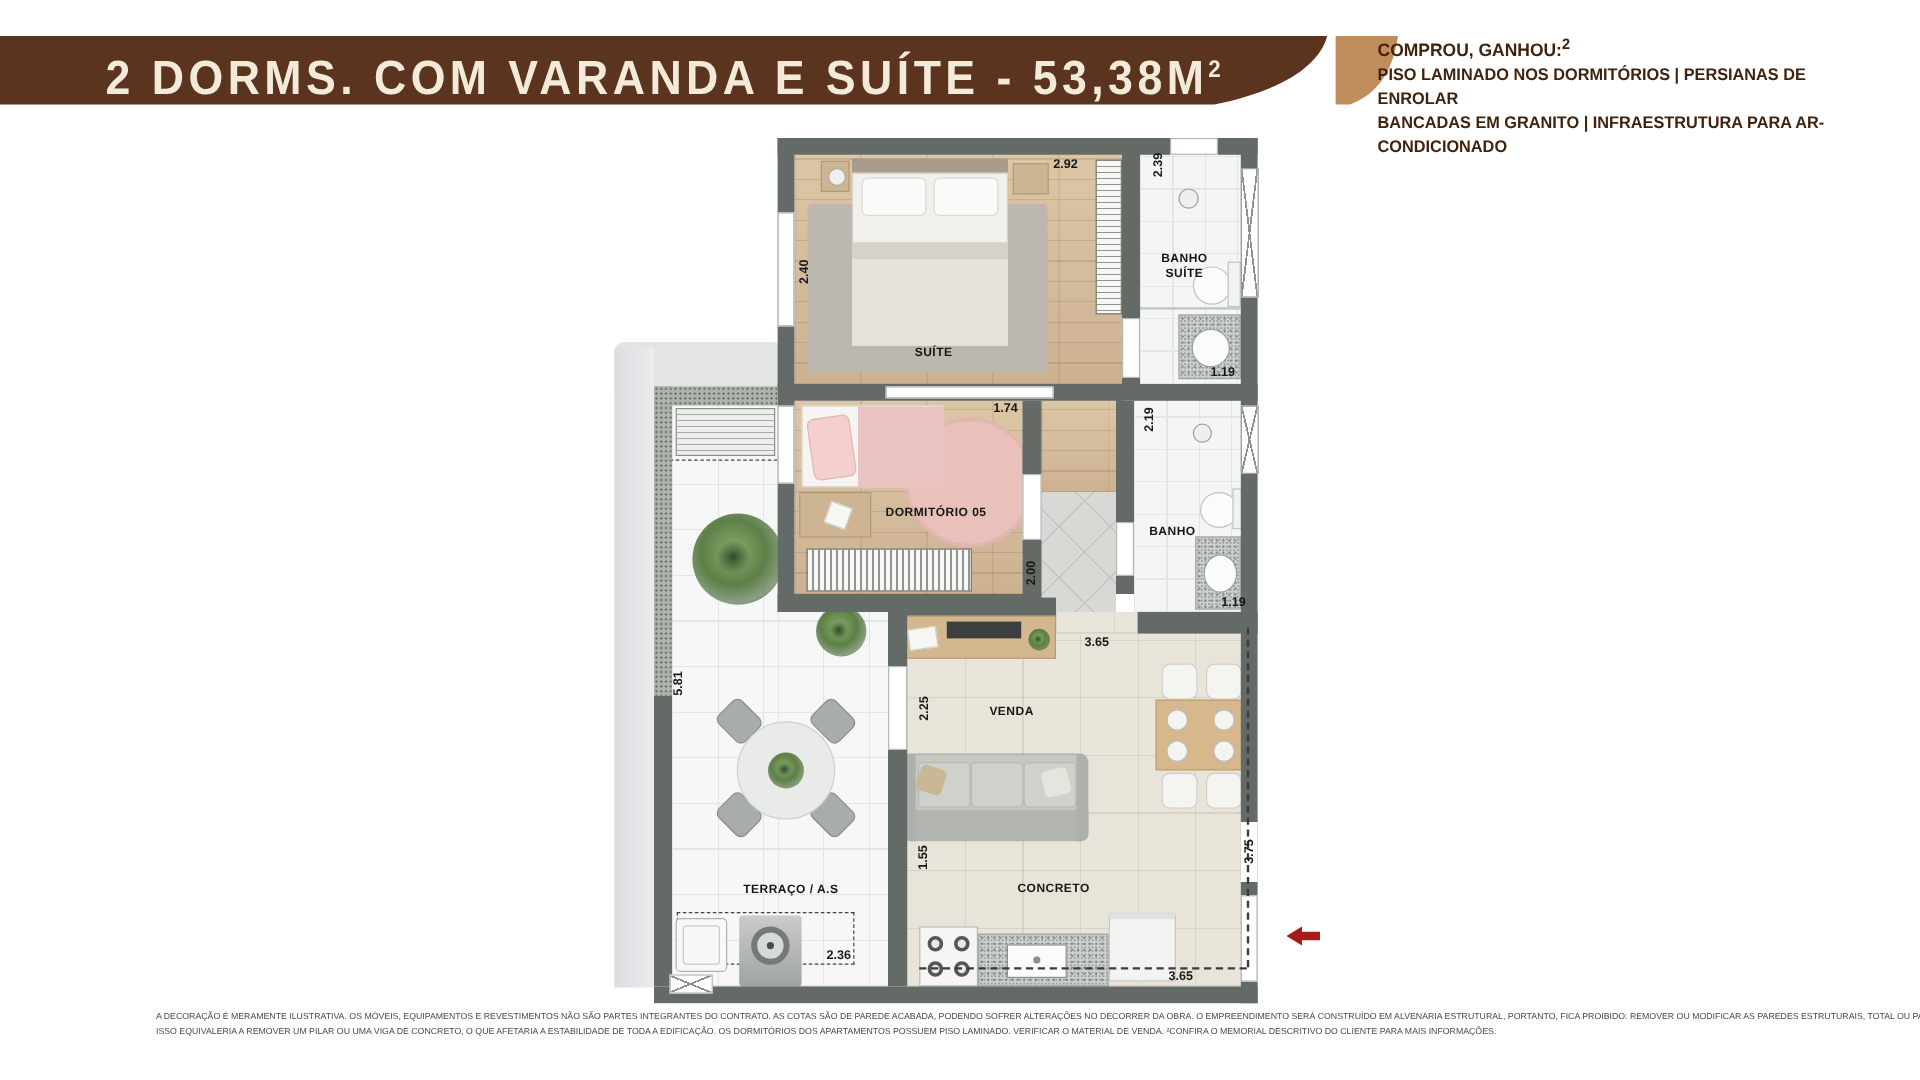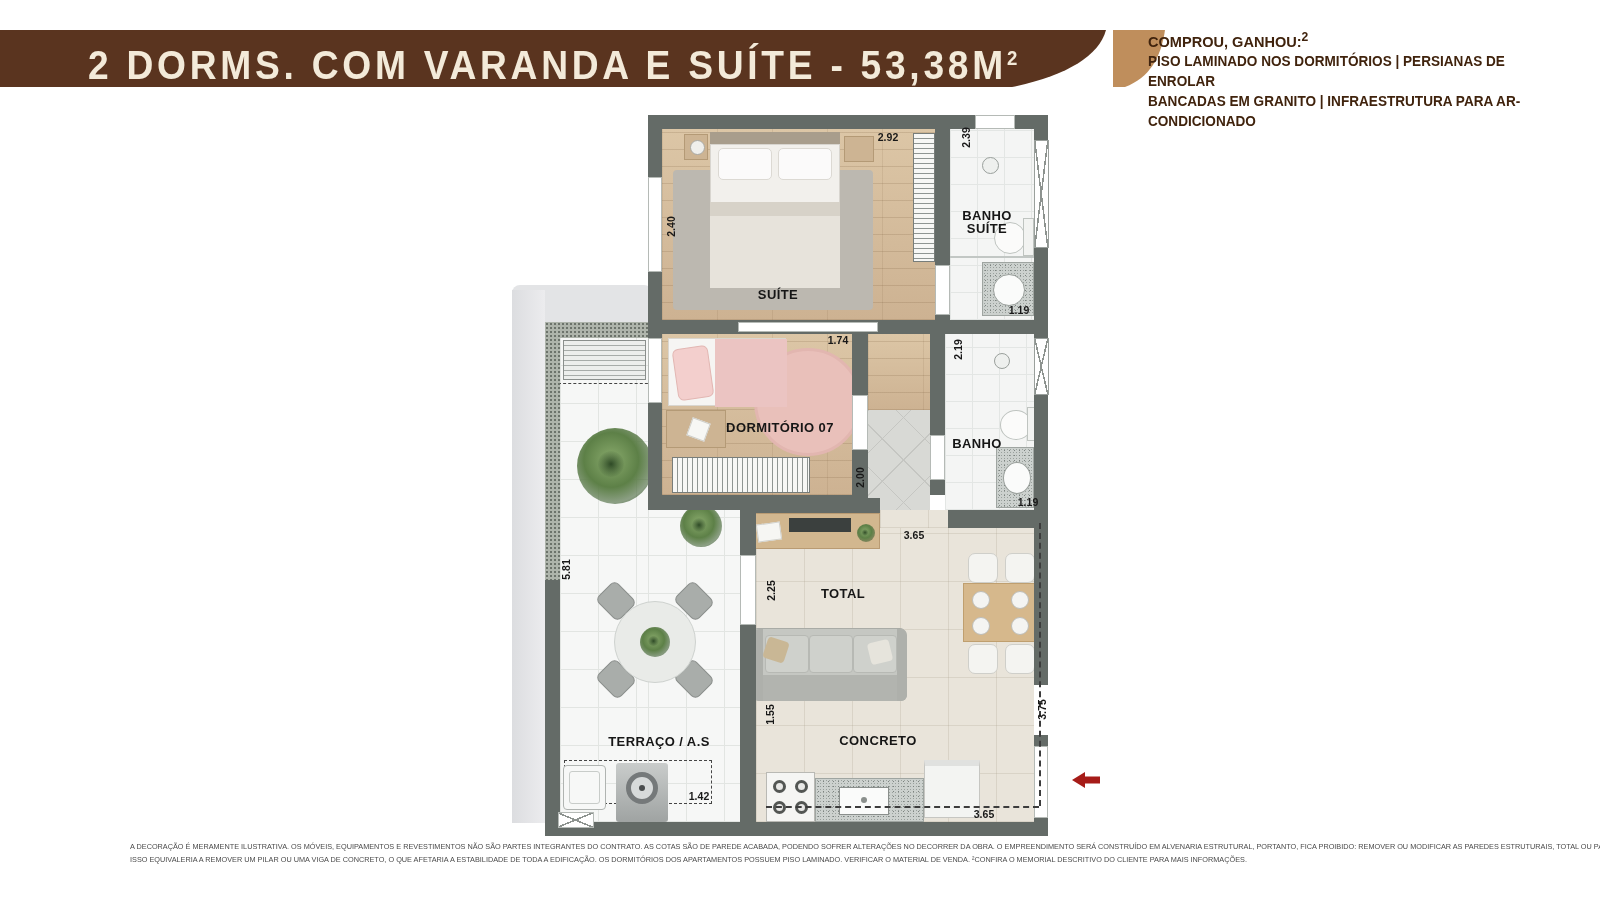--- a/index.html
+++ b/index.html
@@ -49,21 +49,21 @@
     border:1px solid #787d7a;box-sizing:border-box;}
   .stripes-v{position:absolute;background:repeating-linear-gradient(90deg,#f7f7f5 0 4px,#8f9592 4px 5px);
     border:1px solid #787d7a;box-sizing:border-box;}
   .plant{position:absolute;border-radius:50%;
     background:radial-gradient(circle at 45% 42%,#8aab6d 0%,#5d8047 45%,#40613395 70%,#2f4c28 100%);}
   .plant:after{content:"";position:absolute;left:28%;top:30%;width:34%;height:34%;border-radius:50%;
     background:radial-gradient(circle,#2e4a26,transparent 75%);}
   .dim{position:absolute;font-size:10.5px;font-weight:bold;color:#181818;white-space:nowrap;
     width:34px;text-align:center;line-height:13px;}
   .dim.v{width:30px;transform:rotate(-90deg);transform-origin:center;}
-  .rlabel{position:absolute;font-size:13px;font-weight:bold;color:#161616;letter-spacing:.4px;
+  .rlabel{position:absolute;font-size:10px;font-weight:bold;color:#161616;letter-spacing:.4px;
     text-align:center;line-height:13px;white-space:nowrap;}
   .dashv{position:absolute;border-left:2px dashed #3c3c3c;}
   .dashh{position:absolute;border-top:2px dashed #3c3c3c;}
   .dashbox{position:absolute;border:1.5px dashed #444;box-sizing:border-box;}
   .toilet-bowl{position:absolute;background:#fbfbfa;border:1px solid #bfc4c0;border-radius:50%;}
   .toilet-tank{position:absolute;background:#f2f3f1;border:1px solid #bfc4c0;box-sizing:border-box;}
   .sink{position:absolute;background:#fafbfa;border:1.5px solid #9aa09c;border-radius:50%;}
   .chair-d{position:absolute;width:30px;height:30px;background:#f4f4f1;border:1.5px solid #cfcfca;
     border-radius:7px;box-sizing:border-box;}
   .chair-t{position:absolute;width:32px;height:28px;background:#a9adaa;border:1.5px solid #8a8e8b;
@@ -239,31 +239,31 @@
   <div class="dim" style="left:514px;top:194px;">1.19</div>
   <div class="dim" style="left:333px;top:224px;">1.74</div>
   <div class="dim v" style="left:357px;top:361px;">2.00</div>
   <div class="dim v" style="left:455px;top:233px;">2.19</div>
   <div class="dim" style="left:523px;top:386px;">1.19</div>
   <div class="dim" style="left:409px;top:419px;">3.65</div>
   <div class="dim v" style="left:268px;top:474px;">2.25</div>
   <div class="dim v" style="left:63px;top:453px;">5.81</div>
   <div class="dim v" style="left:267px;top:598px;">1.55</div>
   <div class="dim v" style="left:539px;top:593px;">3.75</div>
-  <div class="dim" style="left:194px;top:680px;">1.42</div>
+  <div class="dim" style="left:194px;top:680px;">2.36</div>
   <div class="dim" style="left:479px;top:698px;">3.65</div>
 
   <div class="rlabel" style="left:240px;top:178px;width:100px;">SUÍTE</div>
   <div class="rlabel" style="left:457px;top:99px;width:84px;">
     <div>BANHO</div>
     <div>SUÍTE</div>
   </div>
-  <div class="rlabel" style="left:212px;top:311px;width:160px;">DORMITÓRIO 07</div>
+  <div class="rlabel" style="left:212px;top:311px;width:160px;">DORMITÓRIO 05</div>
   <div class="rlabel" style="left:447px;top:327px;width:84px;">BANHO</div>
-  <div class="rlabel" style="left:305px;top:477px;width:100px;">TOTAL</div>
+  <div class="rlabel" style="left:305px;top:477px;width:100px;">VENDA</div>
   <div class="rlabel" style="left:340px;top:624px;width:100px;">CONCRETO</div>
   <div class="rlabel" style="left:96px;top:625px;width:150px;">TERRAÇO / A.S</div>
 
   <svg width="28" height="18" style="position:absolute;left:584px;top:661px;">
     <path d="M0 9 L13 1 L13 5.5 L28 5.5 L28 12.5 L13 12.5 L13 17 Z" fill="#a61c18"></path>
   </svg>
 </div>
 
 <div id="footer">
   <div>A DECORAÇÃO É MERAMENTE ILUSTRATIVA. OS MÓVEIS, EQUIPAMENTOS E REVESTIMENTOS NÃO SÃO PARTES INTEGRANTES DO CONTRATO. AS COTAS SÃO DE PAREDE ACABADA, PODENDO SOFRER ALTERAÇÕES NO DECORRER DA OBRA. O EMPREENDIMENTO SERÁ CONSTRUÍDO EM ALVENARIA ESTRUTURAL, PORTANTO, FICA PROIBIDO: REMOVER OU MODIFICAR AS PAREDES ESTRUTURAIS, TOTAL OU PARCIALMENTE, ABRIR VÃOS OU RASGOS, AINDA QUE PEQUENOS, PARA QUALQUER INSTALAÇÃO, OU PERMITIR QUE TERCEIROS O FAÇAM.</div>

